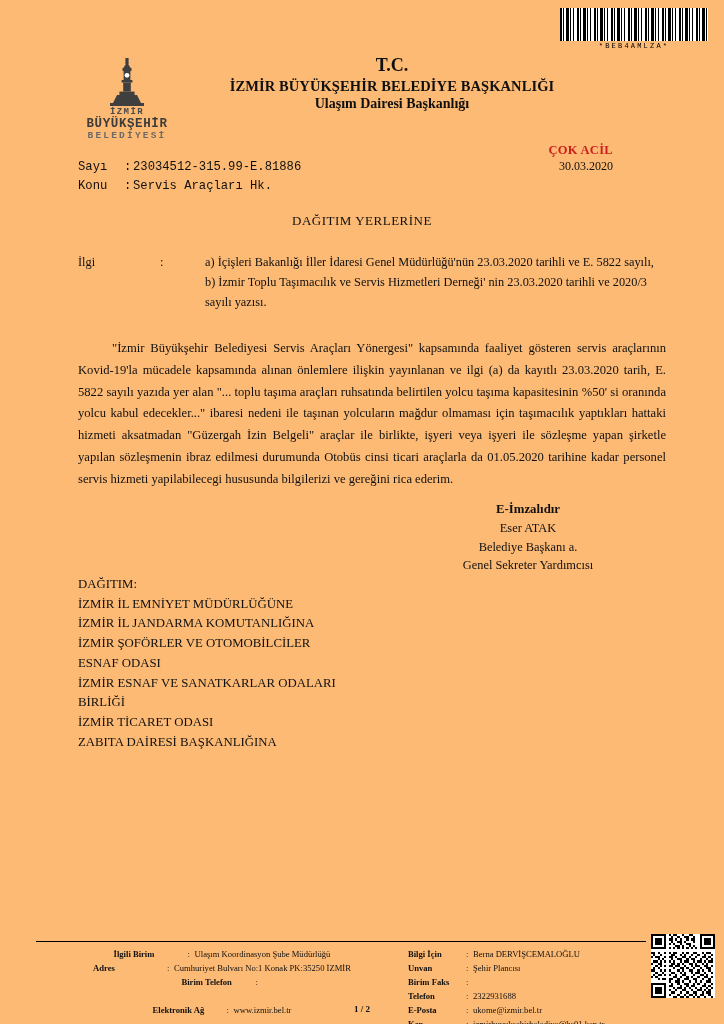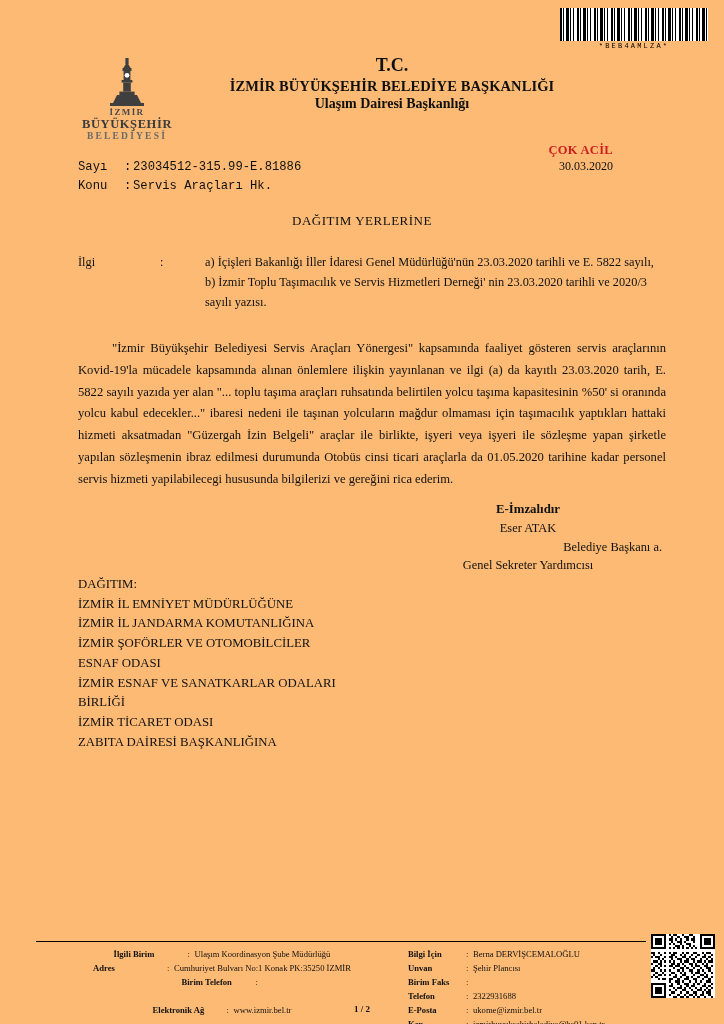--- a/index.html
+++ b/index.html
@@ -56,21 +56,21 @@
   }
   .logo {
     position: absolute;
     left: 74px;
     top: 2px;
     width: 106px;
     text-align: center;
   }
   .logo svg { display: block; margin: 0 auto; }
   .logo-line1, .logo-line2, .logo-line3 {
-    font-family: Liberation Serif, serif;
+    font-family: Liberation Mono, monospace;
     color: #4a4a4a;
     line-height: 1.06;
     font-weight: bold;
   }
   .logo-line1 { font-size: 9px; letter-spacing: 1.4px; }
   .logo-line2 { font-size: 12.5px; letter-spacing: 0.6px; color: #3c3c3c; }
   .logo-line3 { font-size: 9.5px; letter-spacing: 2.2px; color: #6a6a6a; }
 
   .head-titles {
     text-align: center;
@@ -170,21 +170,21 @@
   .signature {
     position: absolute;
     top: 500px;
     left: 394px;
     width: 268px;
     text-align: center;
     line-height: 1.5;
   }
   .sig-eimza { font-size: 12.8px; font-weight: bold; }
   .sig-name  { font-size: 12.4px; }
-  .sig-role1 { font-size: 12.4px; text-align: right; }
+  .sig-role1 { font-size: 12.4px; }
   .sig-role2 { font-size: 12.4px; }
 
   
   .dist {
     position: absolute;
     top: 575px;
     left: 78px;
     font-size: 12.8px;
     line-height: 1.54;
   }

